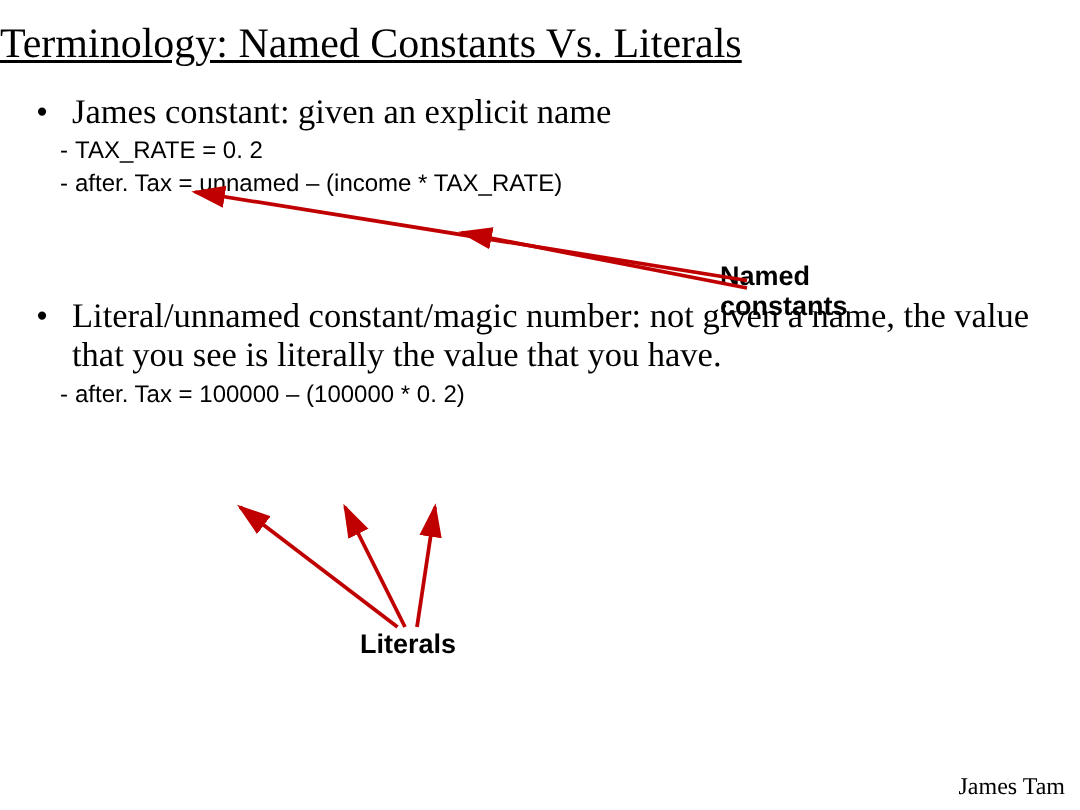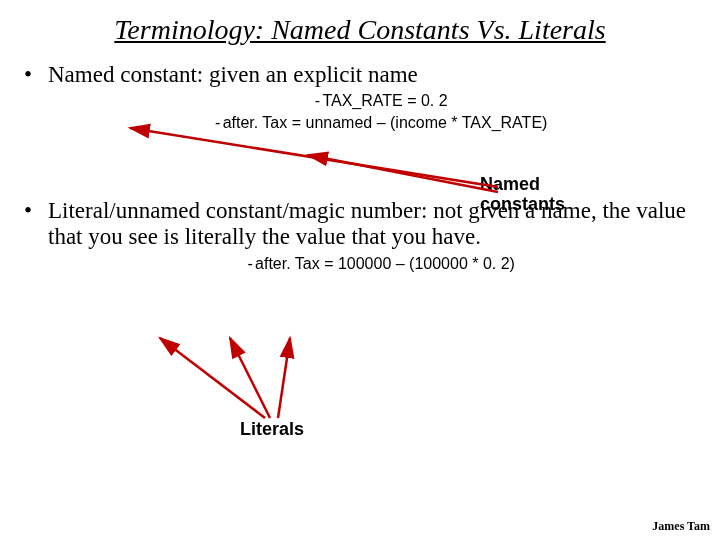--- a/index.html
+++ b/index.html
@@ -6,73 +6,69 @@
   body{
     width:720px;height:540px;
     background:#fff;
     font-family:"Times New Roman",Times,serif;
     color:#000;
     position:relative;
     overflow:hidden;
   }
   .title{
     font-size:28px;
-    text-align:center;
     text-decoration:underline;
     margin-top:14px;
     font-weight:400;
-    font-style:italic;
   }
   .body-text{
     font-size:23px;
     margin:16px 24px 2px 24px;
     line-height:1.15;
   }
   .indent{margin-left:10px}
   .bullet-row{display:flex}
   .bullet-dot{width:14px;flex:none}
   .sub{
     font-size:16px;
     font-family:Arial,Helvetica,sans-serif;
     margin-left:40px;
     line-height:1.35;
-    text-align:center;
   }
   .sub .dash{display:inline-block;width:10px}
   .label{
     position:absolute;
     font-family:Arial,Helvetica,sans-serif;
     font-size:18px;
     font-weight:700;
     line-height:1.1;
   }
   .label-nc{left:480px;top:175px}
   .label-lit{left:240px;top:420px}
   .footer{
     position:absolute;
     right:10px;bottom:6px;
-    font-size:12px;
+    font-size:16px;
     font-family:"Times New Roman",serif;
-    font-weight:bold;
   }
   svg.arrows{
     position:absolute;
     left:0;top:0;
     width:720px;height:540px;
     pointer-events:none;
   }
 </style>
 </head>
 <body>
 
 <div class="title">Terminology: Named Constants Vs. Literals</div>
 
 <div class="body-text bullet-row">
   <span class="bullet-dot">•</span>
-  <span class="indent">Named constant: given an explicit name</span>
+  <span class="indent">James constant: given an explicit name</span>
 </div>
 <div class="sub">
   <span class="dash">-</span><span>TAX_RATE = 0. 2</span>
 </div>
 <div class="sub">
   <span class="dash">-</span><span>after. Tax = unnamed – (income * TAX_RATE)</span>
 </div>
 
 <div class="label label-nc">
   <span>Named<br>constants</span>

